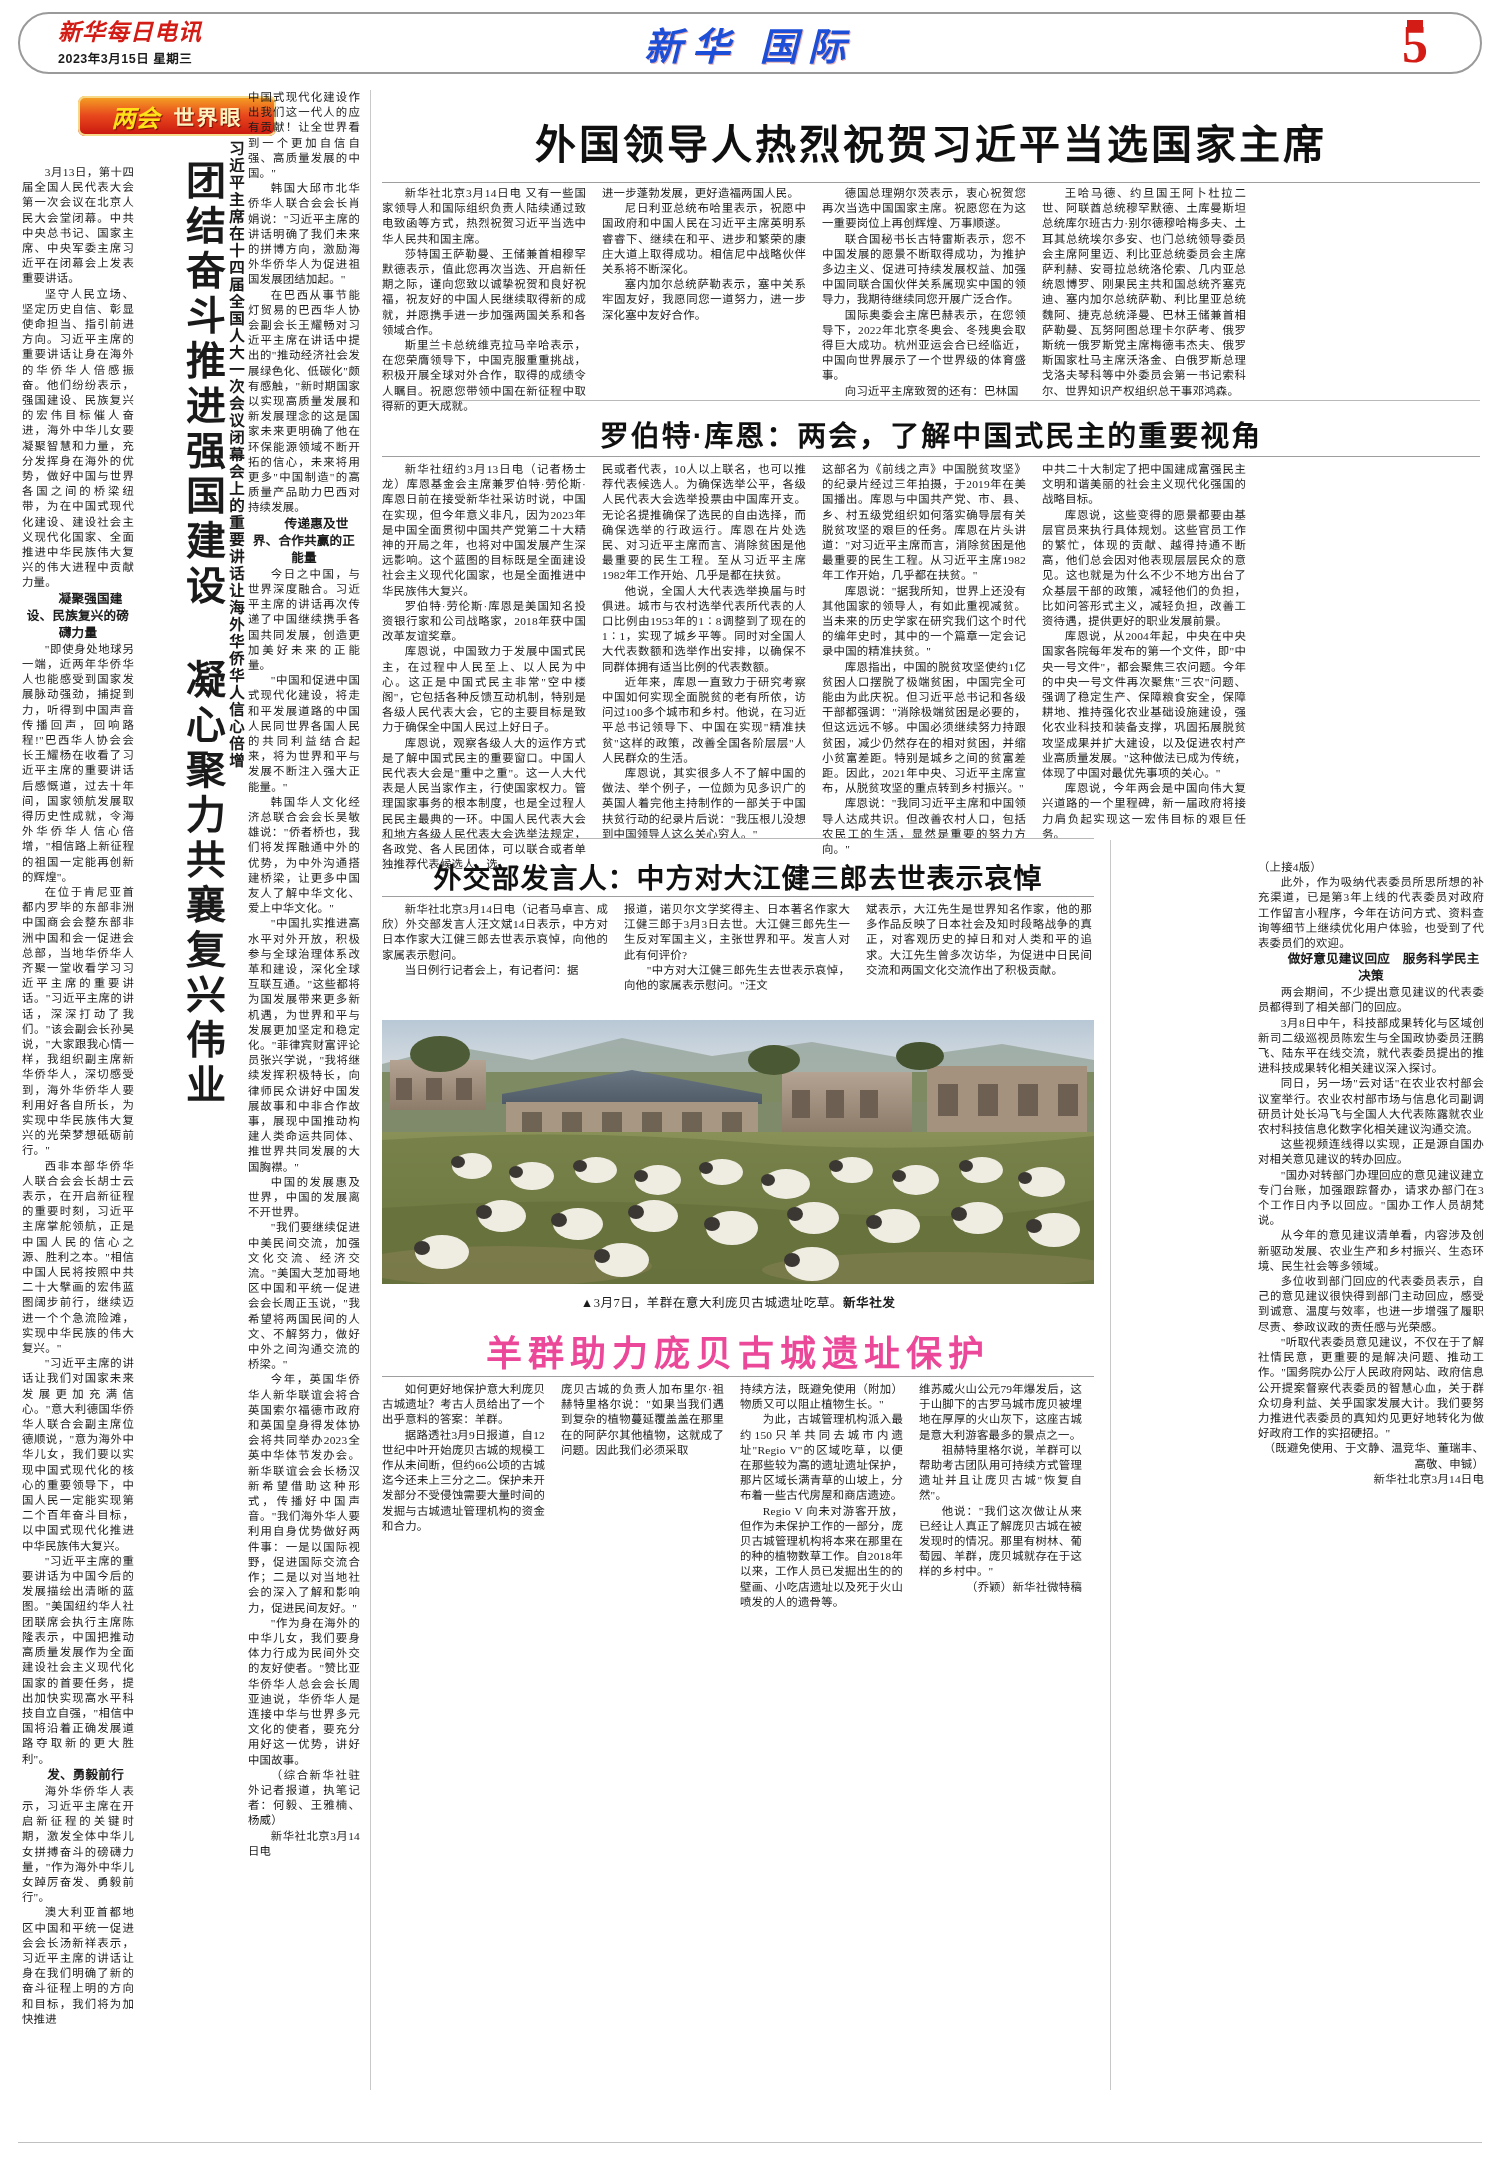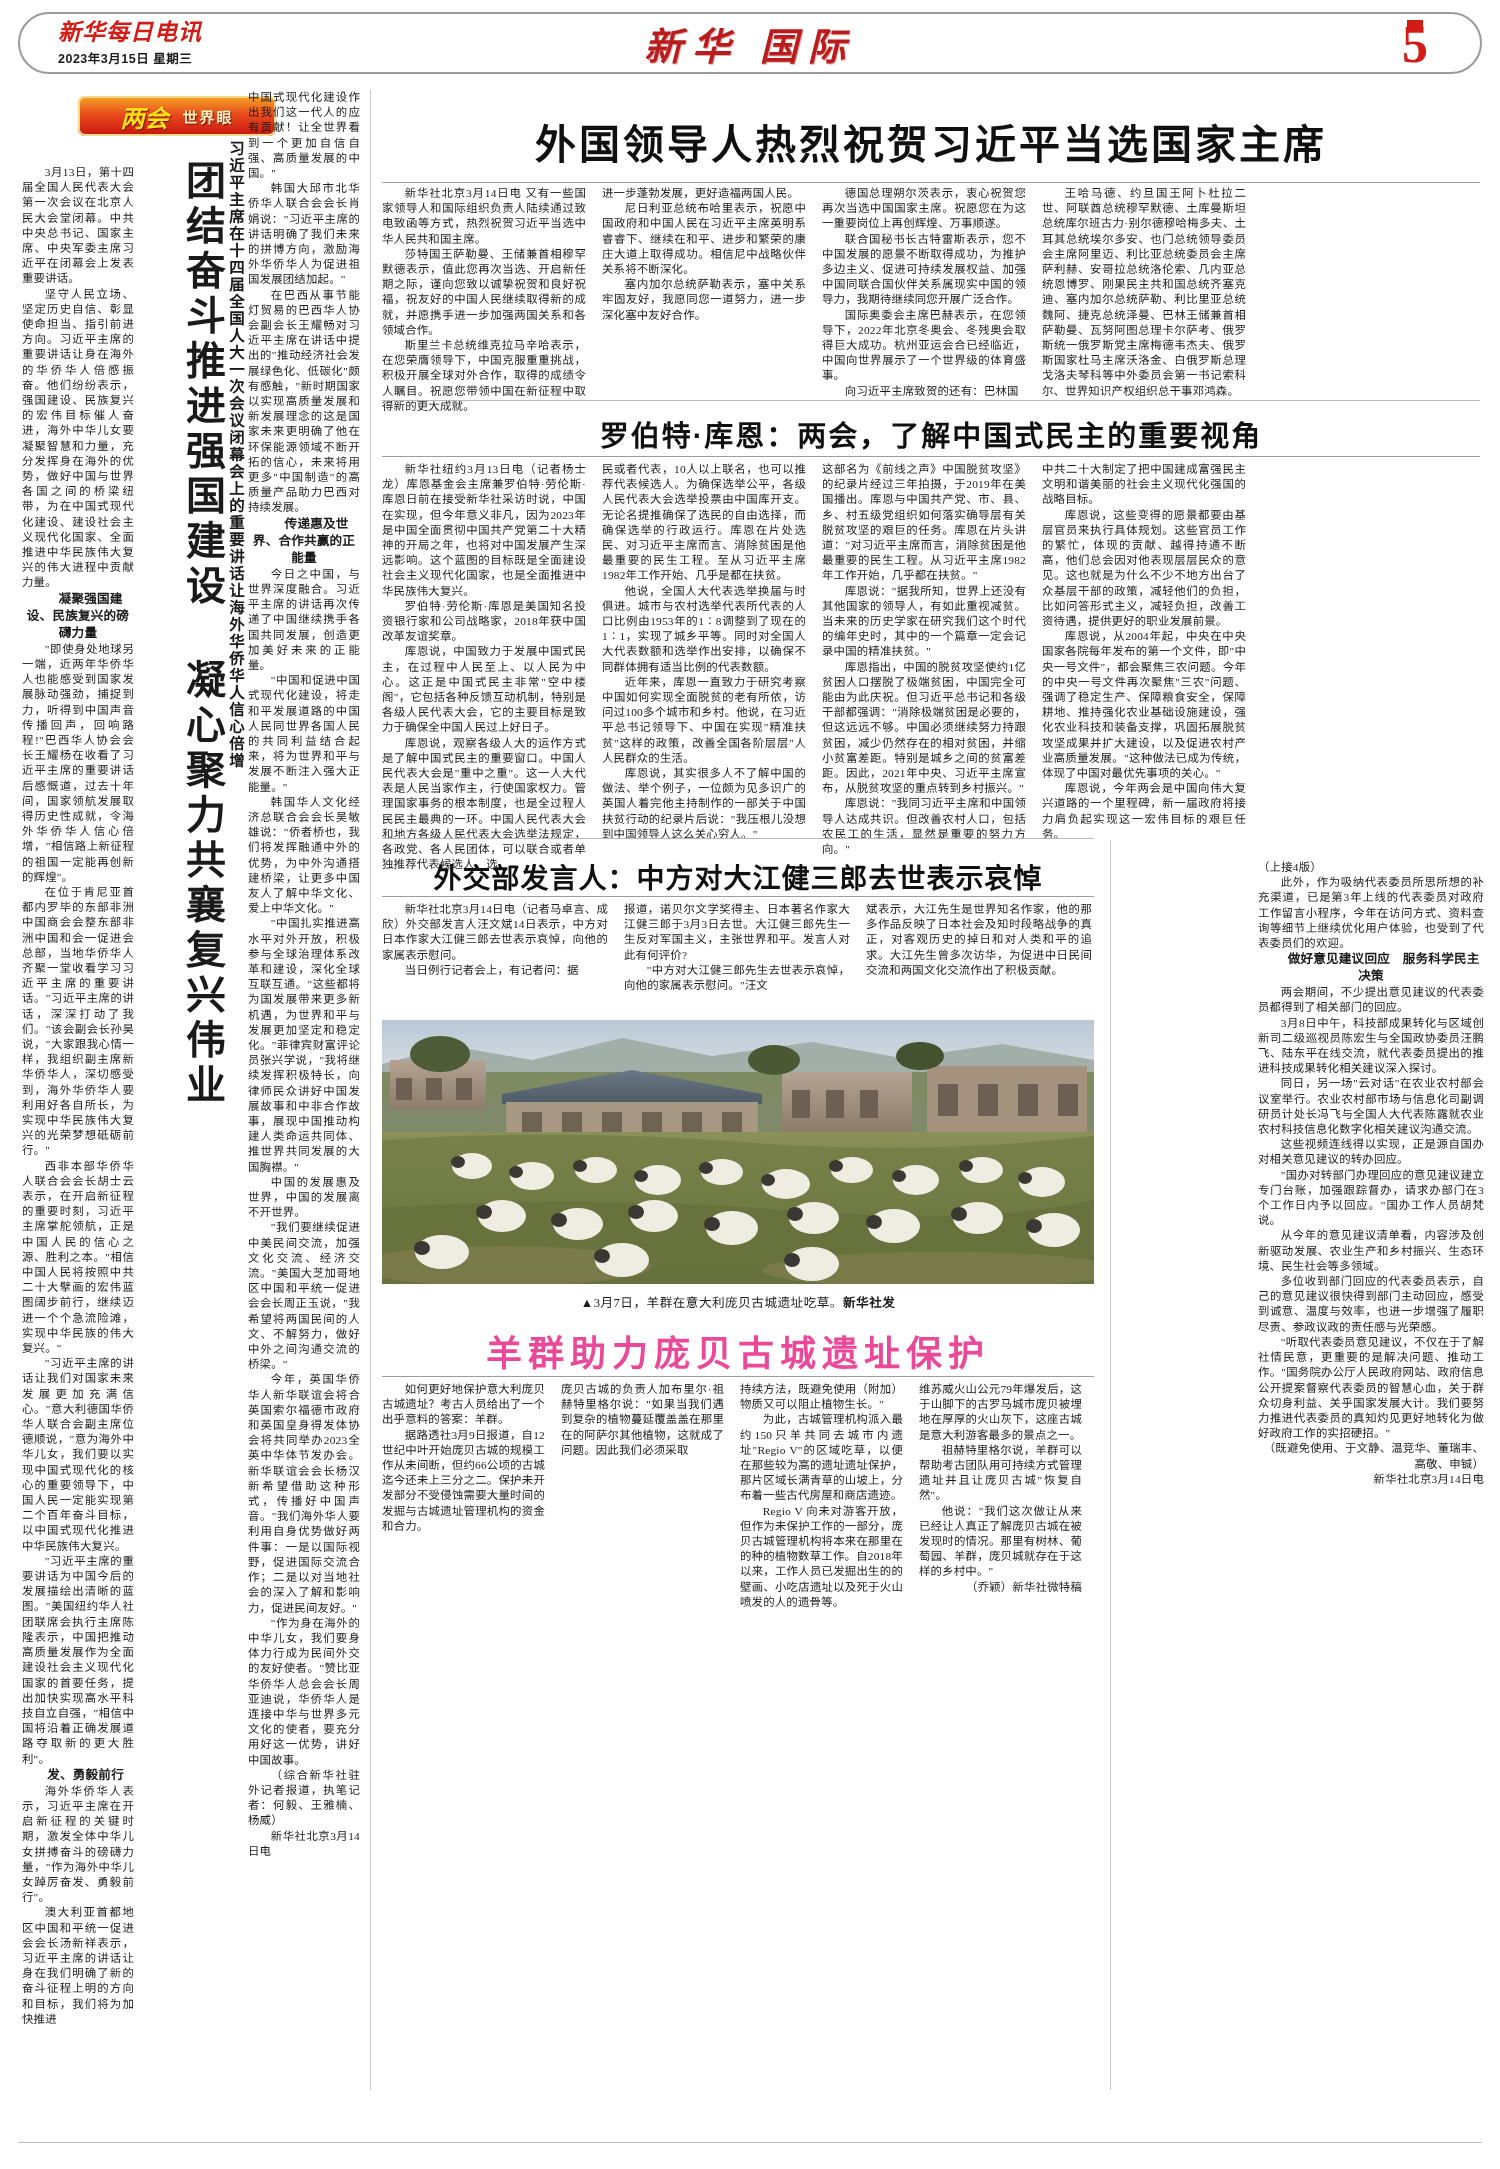--- a/index.html
+++ b/index.html
@@ -36,21 +36,21 @@
   }
   .mh-date{
     font-family:"Liberation Sans",sans-serif;
     font-size:12.5px;font-weight:bold;color:#1a1a1a;
     margin-top:3px;letter-spacing:.5px;white-space:nowrap;
   }
   .mh-center{
     position:absolute;left:0;right:0;top:2px;text-align:center;
     font-family:"Liberation Serif",serif;
     font-size:38px;font-weight:bold;font-style:italic;
-    color:#b91c1c;letter-spacing:10px;
+    color:#1d4ed8;letter-spacing:10px;
     text-shadow:1px 1px 0 rgba(180,20,15,.35);
   }
   .mh-page{
     position:absolute;right:52px;top:-2px;
     font-family:"Liberation Serif",serif;
     font-size:52px;font-weight:bold;color:#d21c15;
     line-height:62px;
   }
   .mh-page .tick{
     display:block;width:16px;height:8px;background:#d21c15;
@@ -85,21 +85,21 @@
     box-shadow:inset 0 0 0 2px #f7d98a;
     display:flex;align-items:center;justify-content:center;gap:14px;margin-left:38px;
   }
   .badge .b1{
     font-family:"Liberation Serif",serif;font-weight:bold;font-style:italic;
     font-size:24px;color:#ffe11a;
     text-shadow:1px 1px 1px #7a0c06;
   }
   .badge .b2{
     font-family:"Liberation Sans",sans-serif;font-weight:bold;
-    font-size:15px;color:#fff4c0;letter-spacing:2px;
+    font-size:21px;color:#fff4c0;letter-spacing:2px;
     text-shadow:1px 1px 1px #7a0c06;
   }
 
   .left-col-a{
     position:absolute;left:22px;top:165px;width:112px;height:1780px;
   }
   .left-col-b{
     position:absolute;left:248px;top:90px;width:112px;height:1990px;
   }
 

